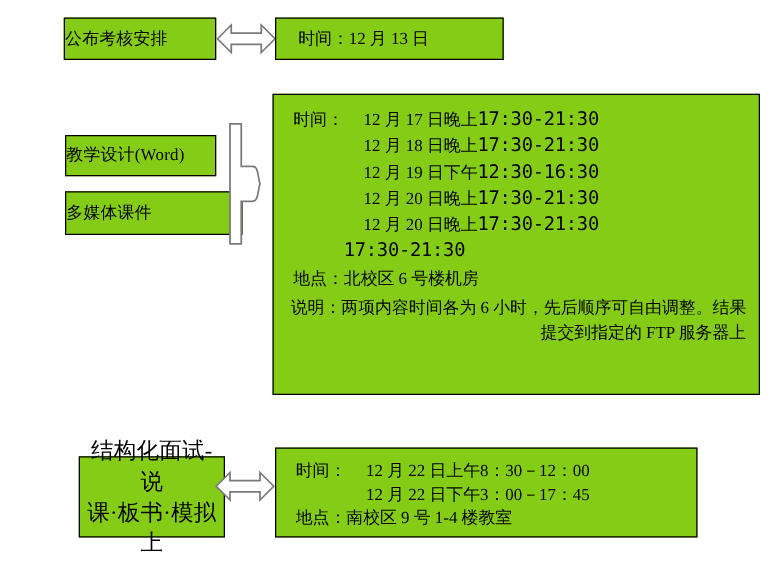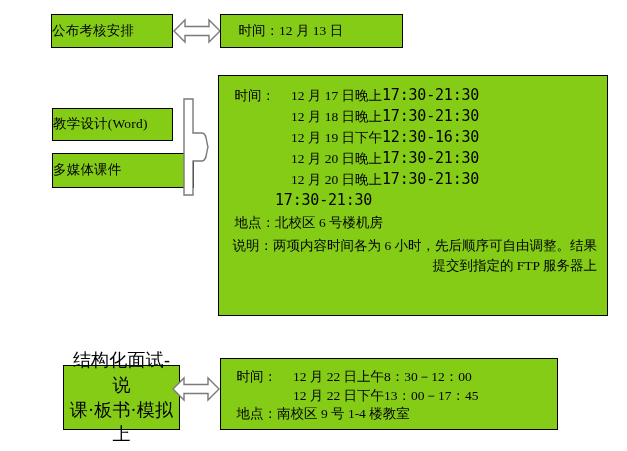--- a/index.html
+++ b/index.html
@@ -244,21 +244,21 @@
 
   <div class="panel panel-bottom">
     <div class="bot-line">
       <span class="lbl">时间：</span>
       <span class="date">12 月 22 日上午</span>
       <span>8：30－12：00</span>
     </div>
     <div class="bot-line">
       <span class="lbl-indent"></span>
       <span class="date">12 月 22 日下午</span>
-      <span>13：00－17：45</span>
+      <span>3：00－17：45</span>
     </div>
     <div class="bot-line">
       <span class="lbl">地点：</span>
       <span>南校区 9 号 1-4 楼教室</span>
     </div>
   </div>
 
 </div>
 
 </body></html>

